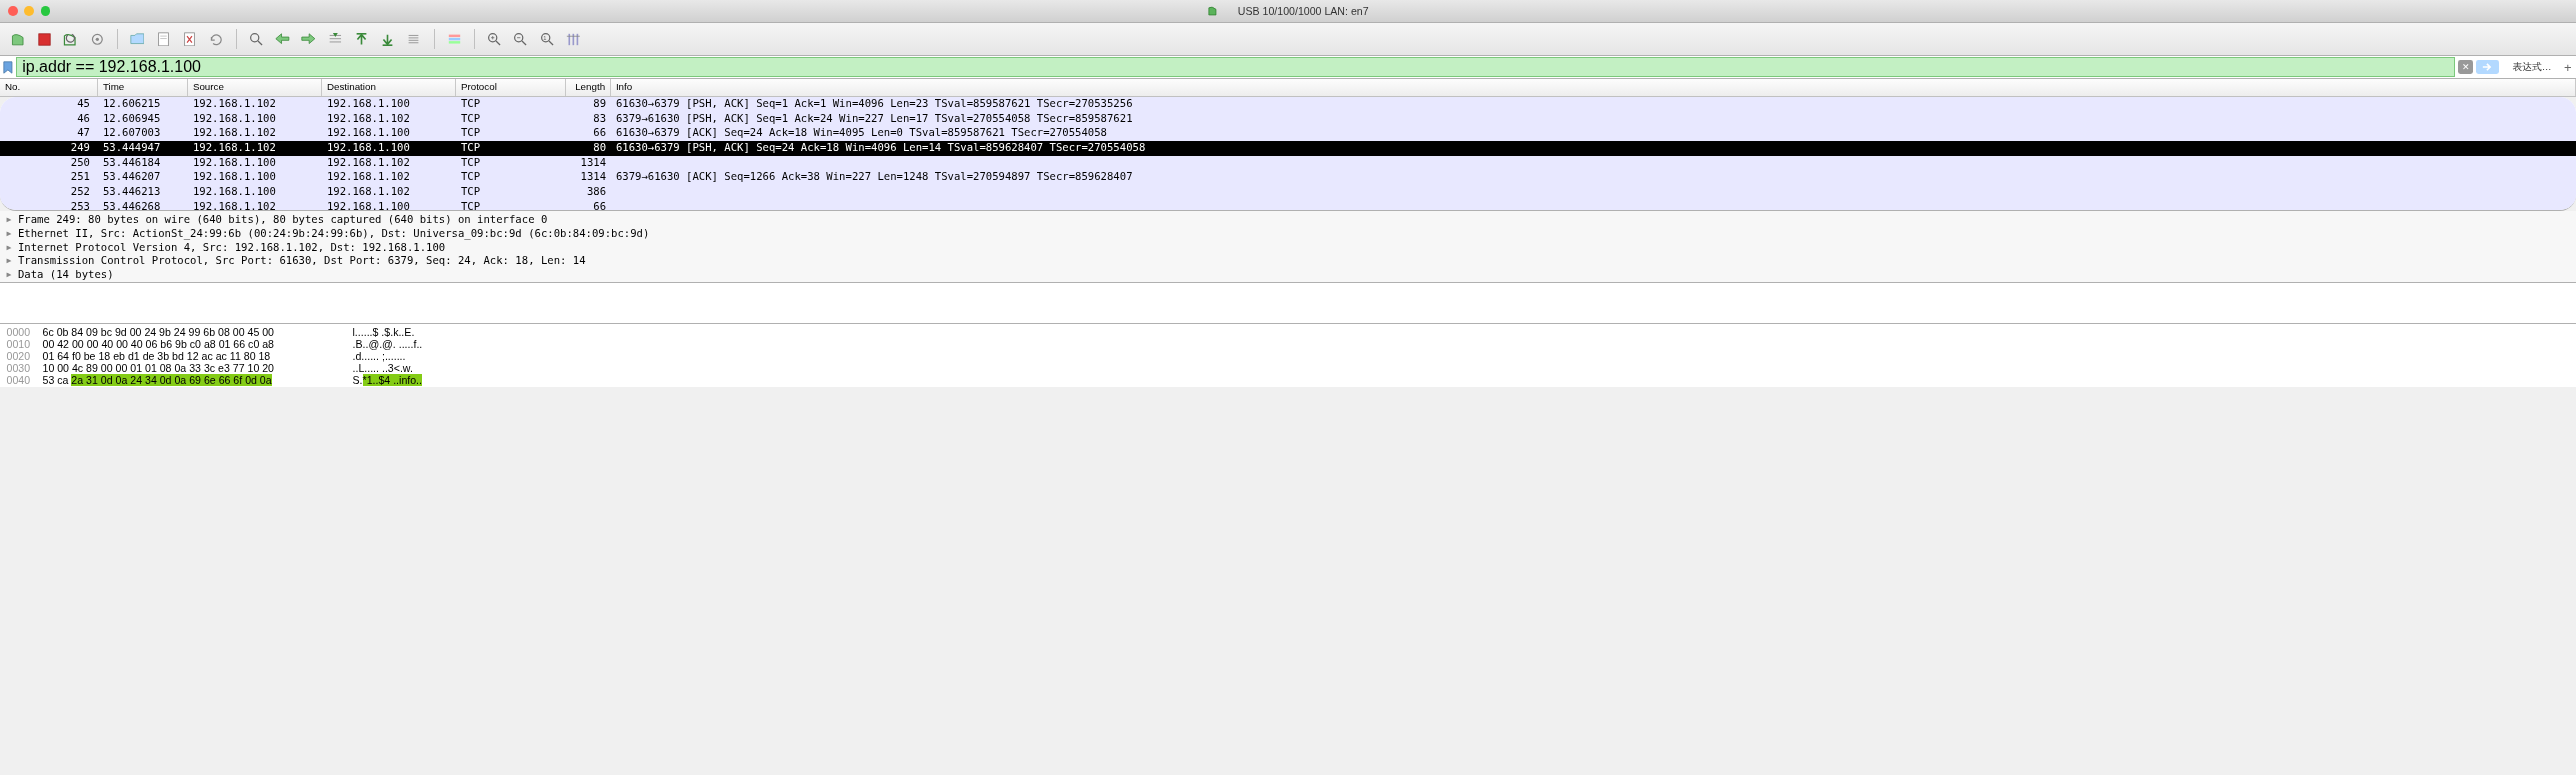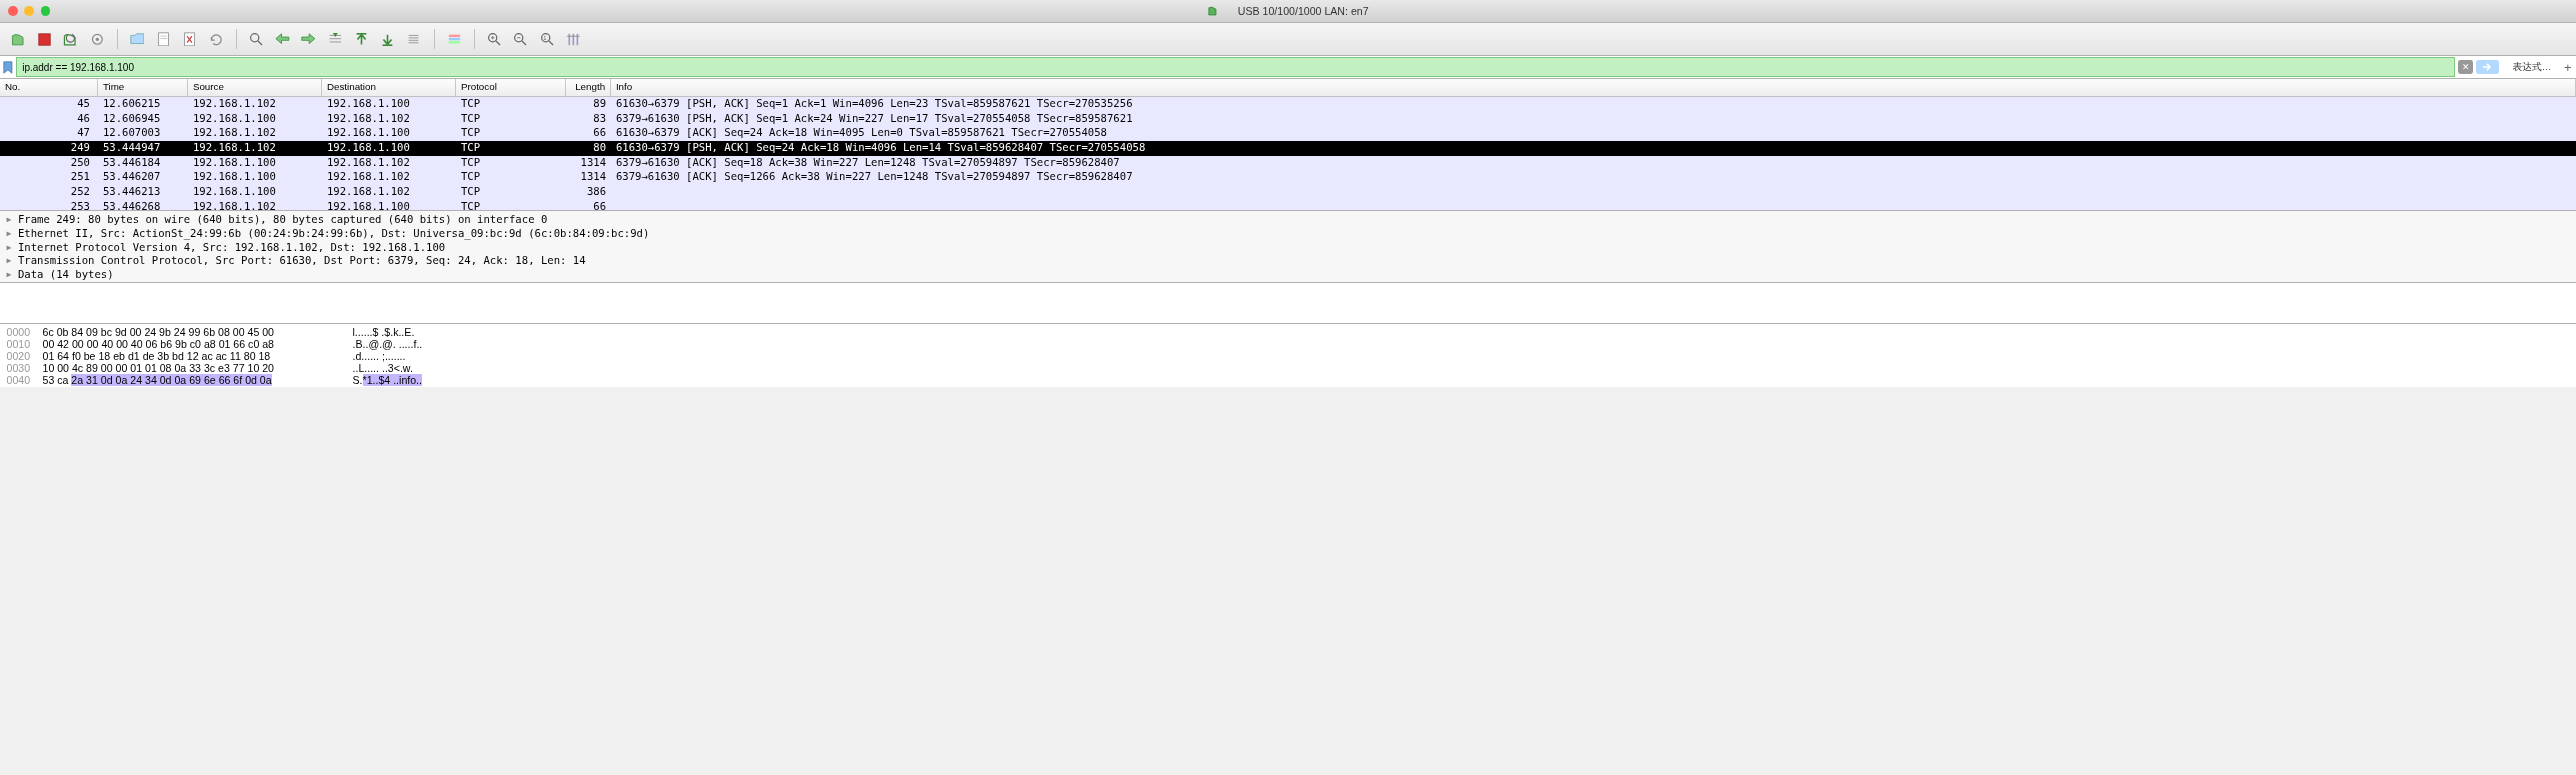--- a/index.html
+++ b/index.html
@@ -8,44 +8,44 @@
 .traffic { display:flex; gap:6.5px; padding-left:8.1px; }
 .tdot { width:9.8px; height:9.8px; border-radius:50%; }
 .red{background:#ff5f57}.yellow{background:#febc2e}.green{background:#28c840}
 .title { position:absolute; left:50%; transform:translateX(-50%); display:flex; align-items:center; gap:19px; font-size:10.6px; color:#333; }
 .fin { width:11.4px; height:11.4px; }
 .toolbar { height:33px; background:linear-gradient(#f5f5f5,#e5e5e5); border-bottom:0.8px solid #b0b0b0; display:flex; align-items:center; padding:0 6.5px; gap:3.3px; }
 .tbtn { width:23px; height:23px; display:flex; align-items:center; justify-content:center; border-radius:2.4px; cursor:pointer; }
 .tsep { width:0.8px; height:19.6px; background:#c0c0c0; margin:0 4.9px; }
 .filterbar { height:23px; background:#fff; border-bottom:0.8px solid #b0b0b0; display:flex; align-items:center; }
 .bookmark { width:16.3px; display:flex; align-items:center; justify-content:center; }
-.filter-input { flex:1; height:19.6px; border:0.8px solid #7bc87b; background:#c3f0c3; padding:0 4.9px; font-size:10px; font-family:inherit; outline:none; }
+.filter-input { flex:1; height:19.6px; border:0.8px solid #7bc87b; background:#c3f0c3; padding:0 4.9px; font-size:16px; font-family:inherit; outline:none; }
 .filter-clear { width:14.7px; height:14.7px; background:#999; border-radius:2.4px; color:#fff; display:flex; align-items:center; justify-content:center; margin:0 3.3px; font-size:9px; cursor:pointer; }
 .arrow-btn { width:23px; height:14.7px; background:#b3d9ff; border-radius:2.4px; display:flex; align-items:center; justify-content:center; margin-right:4.9px; cursor:pointer; }
 .expr { padding:0 8.1px; font-size:9.8px; color:#333; cursor:pointer; }
 .plus { width:16.3px; text-align:center; font-size:13px; color:#666; cursor:pointer; }
 .packet-hdr { height:18px; background:linear-gradient(#fdfdfd,#ededed); border-bottom:0.8px solid #c0c0c0; display:flex; font-size:9.8px; }
 .ph { border-right:0.8px solid #c8c8c8; padding:2.4px 4.9px; }
 .c-no{width:98px;text-align:left}.c-time{width:90px}.c-src{width:134px}.c-dst{width:134px}.c-proto{width:110px}.c-len{width:45px;text-align:right}.c-info{flex:1}
-.packet-list { height:114px; overflow:hidden; background:#fff; border-bottom:0.8px solid #b0b0b0; font-family:"Menlo","Consolas",monospace; font-size:10.6px; }
+.packet-list { height:114px; overflow:hidden; background:#fff; border-bottom:0.8px solid #b0b0b0; font-family:"Menlo","Consolas",monospace; font-size:10.6px;border-radius:16px; }
 .prow { height:14.7px; display:flex; background:#e8e8ff; }
 .prow.sel { background:#000000; color:#fff; }
 .pc { padding:0 4.9px; white-space:nowrap; overflow:hidden; }
 .pc.c-no{text-align:right;padding-right:8.1px}
 .pc.c-len{text-align:right}
 .details { background:#f7f7f7; border-bottom:0.8px solid #b0b0b0; font-family:"Menlo","Consolas",monospace; font-size:10.6px; padding:1.6px 0; }
 .drow { padding:0.8px 6.5px; display:flex; align-items:center; gap:3.3px; }
 .tri { width:8.1px; color:#888; font-size:8.1px; }
 .blank { height:41px; background:#fff; border-bottom:0.8px solid #b0b0b0; }
 .hex { background:#fff; font-family:Liberation Sans, sans-serif; font-size:10.6px; padding:1.6px 0; }
 .hrow { display:flex; padding:0 6.5px; }
 .offset { width:36px; color:#999; }
 .bytes { width:310px; }
 .ascii { }
-.hl { background:#c4b5fd; }
+.hl { background:#84cc16; }
 </style>
 </head>
 <body>
 
 <div class="titlebar">
   <div class="traffic">
     <div class="tdot red"></div>
     <div class="tdot yellow"></div>
     <div class="tdot green"></div>
   </div>
@@ -255,21 +255,20 @@
       <div class="pc c-len">80</div>
       <div class="pc c-info">61630→6379 [PSH, ACK] Seq=24 Ack=18 Win=4096 Len=14 TSval=859628407 TSecr=270554058</div>
     </div>
     <div class="prow">
       <div class="pc c-no">250</div>
       <div class="pc c-time">53.446184</div>
       <div class="pc c-src">192.168.1.100</div>
       <div class="pc c-dst">192.168.1.102</div>
       <div class="pc c-proto">TCP</div>
       <div class="pc c-len">1314</div>
-      <div class="pc c-info">6379→61630 [ACK] Seq=18 Ack=38 Win=227 Len=1248 TSval=270594897 TSecr=859628407</div>
     </div>
     <div class="prow">
       <div class="pc c-no">251</div>
       <div class="pc c-time">53.446207</div>
       <div class="pc c-src">192.168.1.100</div>
       <div class="pc c-dst">192.168.1.102</div>
       <div class="pc c-proto">TCP</div>
       <div class="pc c-len">1314</div>
       <div class="pc c-info">6379→61630 [ACK] Seq=1266 Ack=38 Win=227 Len=1248 TSval=270594897 TSecr=859628407</div>
     </div>

